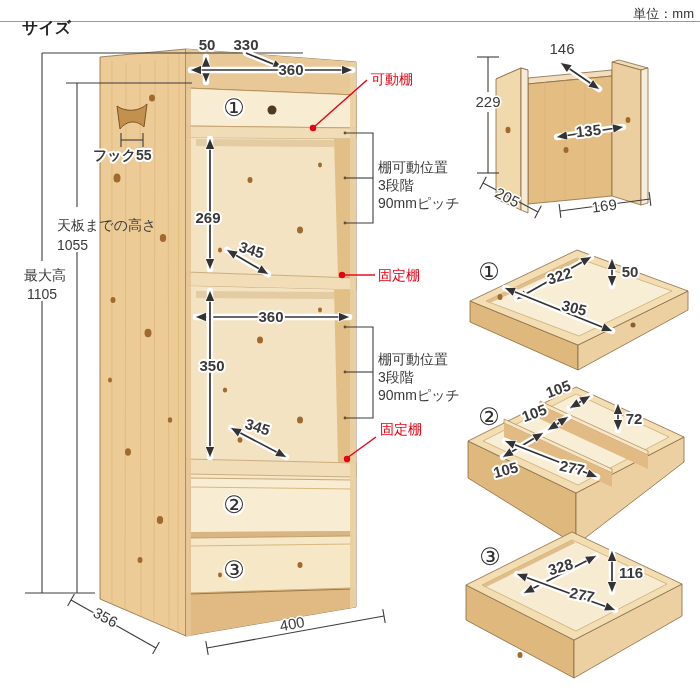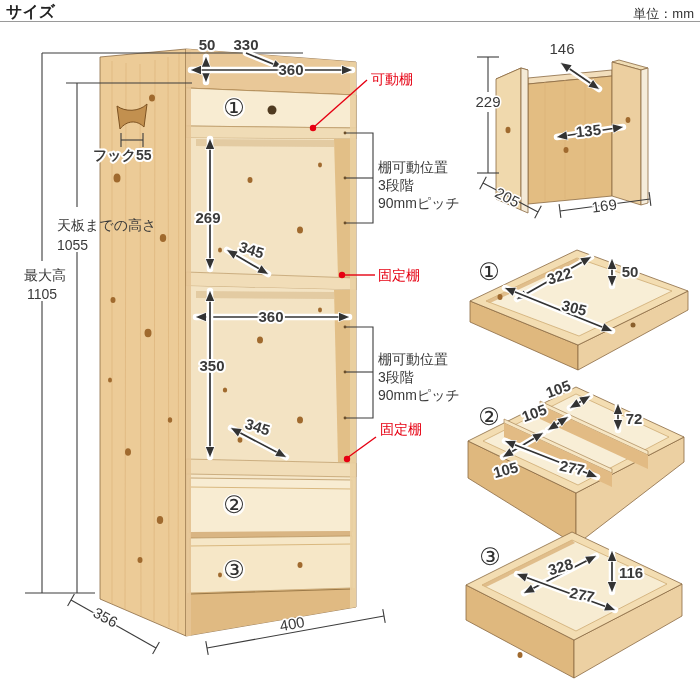--- a/index.html
+++ b/index.html
@@ -1,19 +1,19 @@
 <!DOCTYPE html>
 <html><head>
 <meta charset="utf-8">
 <style>
   html,body{margin:0;padding:0;background:#fff;}
   .page{position:relative;width:700px;height:700px;background:#fff;overflow:hidden;
         font-family:"Liberation Sans","DejaVu Sans",sans-serif;}
   .header{position:absolute;top:0;left:0;width:700px;height:21px;border-bottom:1px solid #9a9a9a;}
-  .header h1{margin:0;padding:2px 0 0 6px;font-size:16px;font-weight:bold;color:#222;display:inline-block;text-align:center;}
+  .header h1{margin:16px;padding:2px 0 0 6px;font-size:16px;font-weight:bold;color:#222;display:inline-block;text-align:center;}
   .header .unit{position:absolute;right:6px;top:5px;font-size:13px;color:#333;}
   svg{position:absolute;top:0;left:0;}
   .thin{stroke:#3c3c3c;stroke-width:1.1;fill:none;}
   .mline{stroke:#3c3c3c;stroke-width:1.1;fill:none;}
   .dim{stroke:#333;stroke-width:1.7;fill:none;}
   .dim-under{stroke:#fff;stroke-width:6.5;fill:none;stroke-linecap:round;}
   .arrowhead{fill:#333;stroke:#fff;stroke-width:1.3;paint-order:stroke;}
   .redline{stroke:#e60012;stroke-width:1.4;fill:none;}
   .num{font-size:15px;font-weight:bold;fill:#3a3a3a;text-anchor:middle;
        paint-order:stroke;stroke:#fff;stroke-width:4px;stroke-linejoin:round;}

